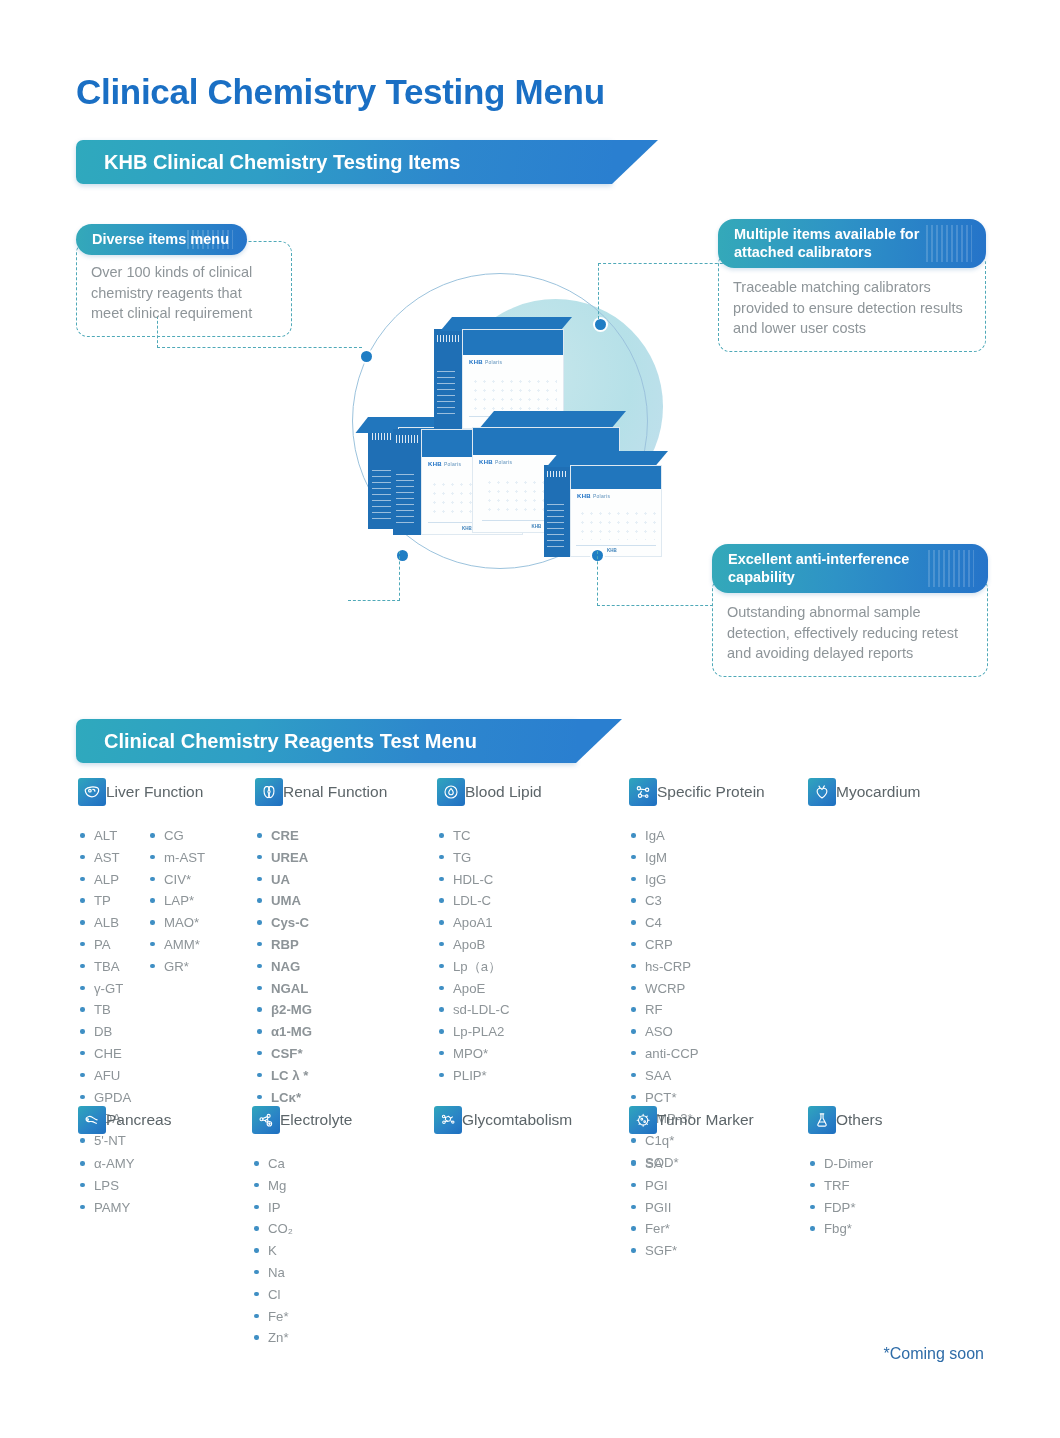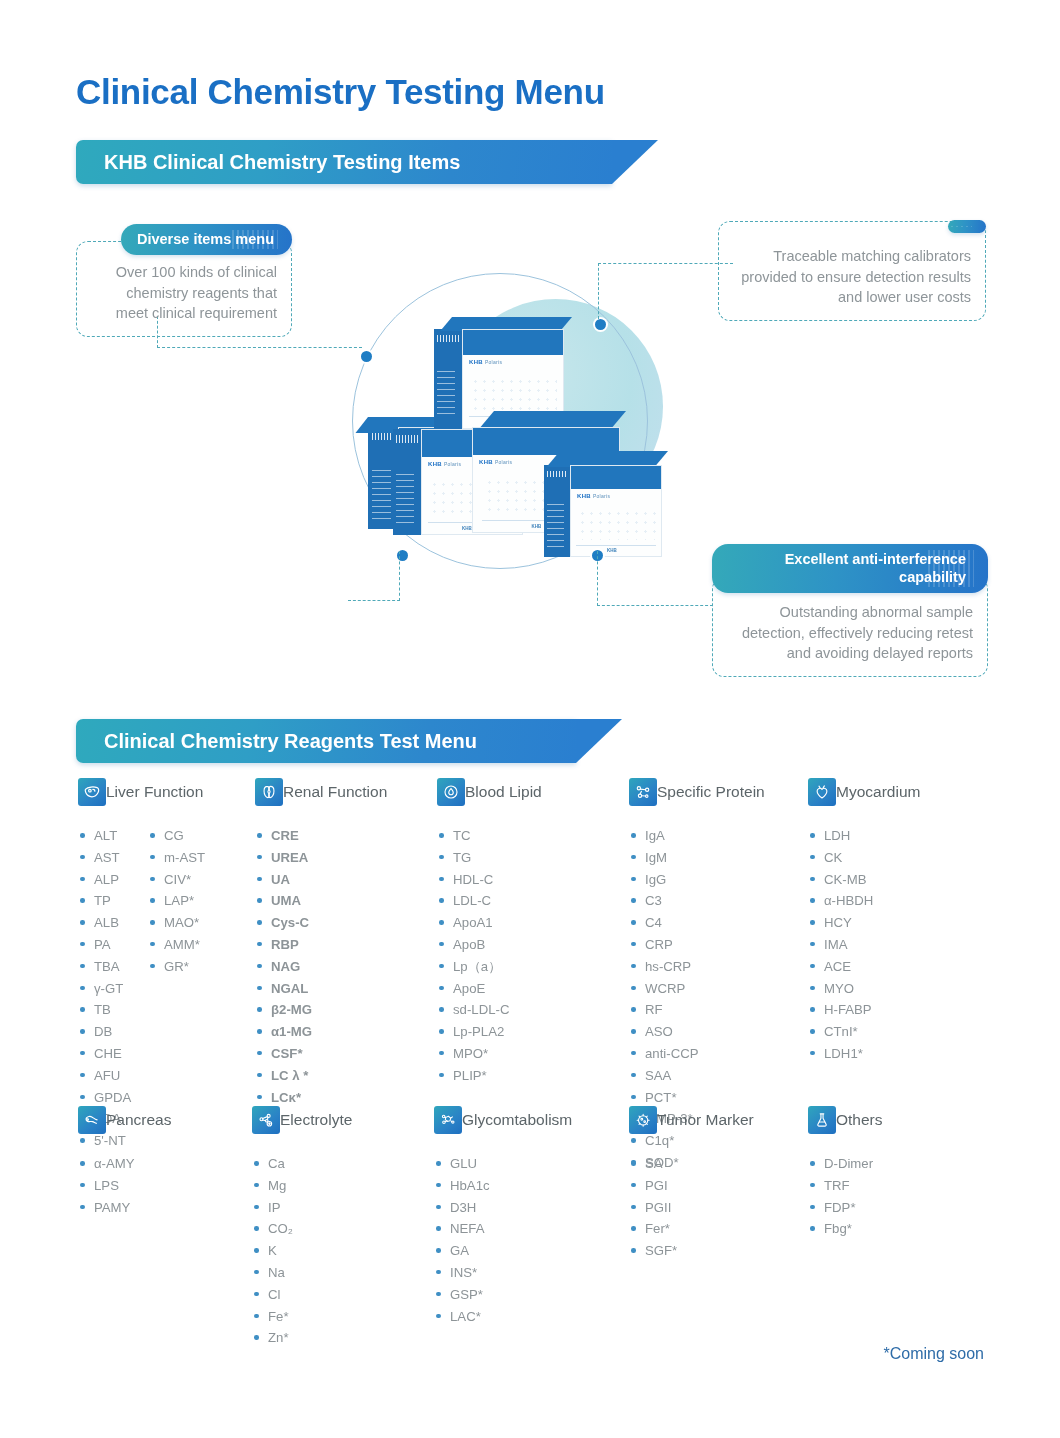--- a/index.html
+++ b/index.html
@@ -96,21 +96,21 @@
     position:absolute; left:12%; top:6%; right:10%; height:7%;
     background:repeating-linear-gradient(90deg,#fff 0 1px, transparent 1px 3px);
     opacity:.85;
   }
   .pbox .face-left .lines {
     position:absolute; left:12%; top:42%; right:25%; bottom:10%;
     background:repeating-linear-gradient(180deg, rgba(255,255,255,.55) 0 1px, transparent 1px 6px);
   }
 
   
-  .callout { position:absolute;text-align:right; }
+  .callout { position:absolute; }
   .callout .pill {
     position:relative; display:inline-block;
     background: linear-gradient(95deg,#34a9b9 0%, #2e93c6 45%, #2573c9 100%);
     color:#fff; font-size:14.5px; font-weight:600;
     border-radius: 16px; padding: 6px 18px 7px 16px;
     line-height: 1.25; z-index: 3;
     box-shadow: 0 2px 4px rgba(40,110,170,.2);
   }
   .callout .pill .bars-deco {
     position:absolute; right:14px; top:6px; bottom:6px; width:46px;
@@ -270,20 +270,21 @@
   <div class="callout" style="left:76px; top:224px; width:216px;">
     <div class="pill">
       <span>Diverse items menu</span>
       <span class="bars-deco"></span>
     </div>
     <div class="body">Over 100 kinds of clinical chemistry reagents that meet clinical requirement</div>
   </div>
 
   <div class="callout" style="left:718px; top:219px; width:268px;">
     <div class="pill" style="padding-right:22px;">
+      <span>Multiple items available for attached calibrators</span>
       <span class="bars-deco"></span>
     </div>
     <div class="body" style="margin-top:-16px; padding-top:24px;">Traceable matching calibrators provided to ensure detection results and lower user costs</div>
   </div>
 
 
   <div class="callout" style="left:712px; top:544px; width:276px;">
     <div class="pill" style="padding-right:22px;">
       <span>Excellent anti-interference capability</span>
       <span class="bars-deco"></span>
@@ -431,35 +432,20 @@
   <div class="cat" style="left:808px; top:778px;">
     <div class="cat-head">
       <span class="cat-icon">
         <svg width="18" height="18" viewBox="0 0 24 24" fill="none" stroke="#fff" stroke-width="1.5" stroke-linecap="round" stroke-linejoin="round">
           <path d="M12 20s-6.5-4.3-6.5-9.2A3.7 3.7 0 0 1 12 8.4a3.7 3.7 0 0 1 6.5 2.4C18.5 15.7 12 20 12 20z"></path>
           <path d="M9.5 6.6 8 4.2M13.6 6.2l1.6-2.4"></path>
         </svg>
       </span>
       <span class="cat-title">Myocardium</span>
     </div>
-    <div class="cat-cols">
-      <div class="itm-col" style="width:120px;">
-        <div class="itm">LDH</div>
-        <div class="itm">CK</div>
-        <div class="itm">CK-MB</div>
-        <div class="itm">α-HBDH</div>
-        <div class="itm">HCY</div>
-        <div class="itm">IMA</div>
-        <div class="itm">ACE</div>
-        <div class="itm">MYO</div>
-        <div class="itm">H-FABP</div>
-        <div class="itm">CTnI*</div>
-        <div class="itm">LDH1*</div>
-      </div>
-    </div>
   </div>
 
   <div class="cat" style="left:78px; top:1106px;">
     <div class="cat-head">
       <span class="cat-icon">
         <svg width="18" height="18" viewBox="0 0 24 24" fill="none" stroke="#fff" stroke-width="1.5" stroke-linecap="round" stroke-linejoin="round">
           <path d="M4.5 9.5c1.5-2.4 5-3 7.3-1.6 2.4 1.5 4.3 3.4 7 3.9"></path>
           <path d="M4.5 9.5c-.9 1.6-.2 3.7 1.6 4.3 2.5.8 4.4-.3 6.6.4 2 .7 3.6 2 5.1 2.3"></path>
           <circle cx="6.2" cy="11.4" r="1.1"></circle>
         </svg>
@@ -509,32 +495,20 @@
         <svg width="18" height="18" viewBox="0 0 24 24" fill="none" stroke="#fff" stroke-width="1.4" stroke-linecap="round" stroke-linejoin="round">
           <path d="M9 8.5 12.6 7l3 2.4-.9 3.6-3.6.9-2.7-2.5z"></path>
           <circle cx="6.2" cy="7.3" r="1.7"></circle>
           <circle cx="6.6" cy="15" r="1.7"></circle>
           <circle cx="18.5" cy="14.8" r="1.5"></circle>
           <path d="M7.6 8.2 9 8.5M8.1 14.2l2.8-1.2M16.2 13.3l1 1.2M15.6 9.4l2.4-1.5"></path>
         </svg>
       </span>
       <span class="cat-title">Glycomtabolism</span>
     </div>
-    <div class="cat-cols">
-      <div class="itm-col" style="width:130px;">
-        <div class="itm">GLU</div>
-        <div class="itm">HbA1c</div>
-        <div class="itm">D3H</div>
-        <div class="itm">NEFA</div>
-        <div class="itm">GA</div>
-        <div class="itm">INS*</div>
-        <div class="itm">GSP*</div>
-        <div class="itm">LAC*</div>
-      </div>
-    </div>
   </div>
 
   <div class="cat" style="left:629px; top:1106px;">
     <div class="cat-head">
       <span class="cat-icon">
         <svg width="18" height="18" viewBox="0 0 24 24" fill="none" stroke="#fff" stroke-width="1.4" stroke-linecap="round" stroke-linejoin="round">
           <circle cx="12.2" cy="12.4" r="6.2"></circle>
           <circle cx="10.4" cy="11" r="1.2"></circle>
           <circle cx="14.2" cy="14.2" r="1.1"></circle>
           <path d="M12.2 6.2V4.4M12.2 18.6v1.8M6 12.4H4.2M18.4 12.4h1.8M8 8.2 6.7 6.9M16.4 16.6l1.3 1.3M16.4 8.2l1.3-1.3M8 16.6l-1.3 1.3"></path>

